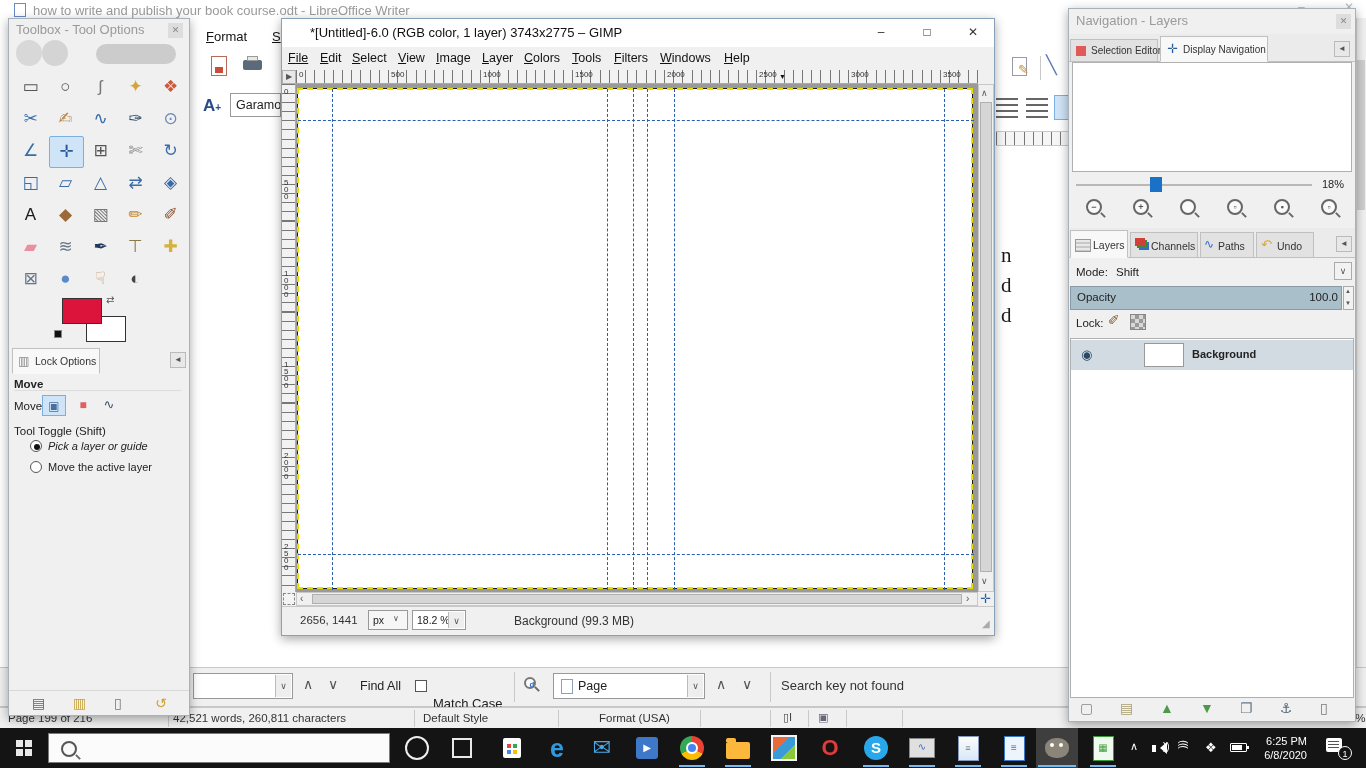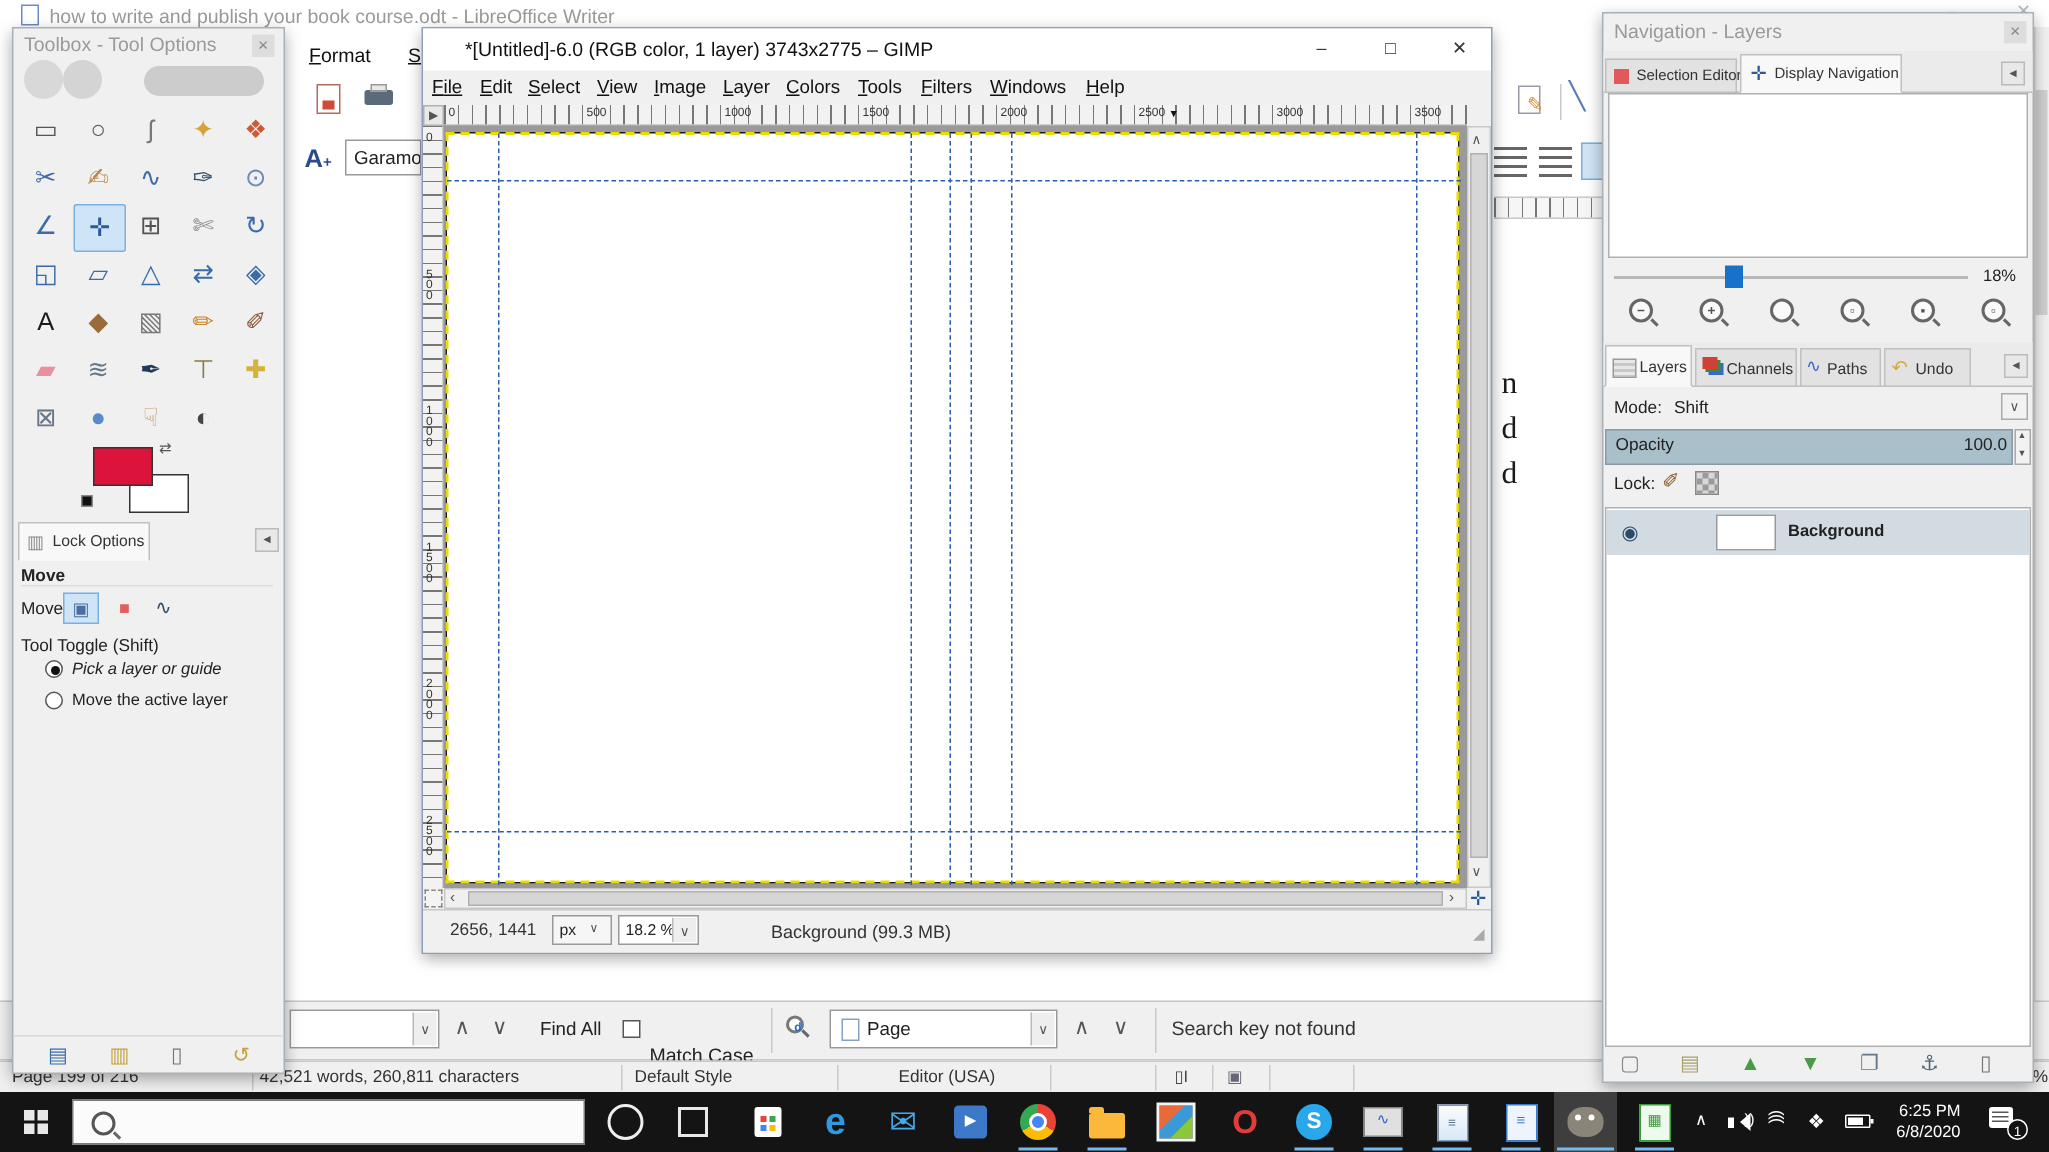--- a/index.html
+++ b/index.html
@@ -107,21 +107,21 @@
 <div class="ab" style="left:716px;top:676px;color:#555;font-size:14px;">∧</div>
 <div class="ab" style="left:742px;top:676px;color:#555;font-size:14px;">∨</div>
 <div class="ab sep" style="left:770px;top:672px;height:30px;"></div>
 <div class="ab" style="left:781px;top:678px;font-size:13px;color:#333;">Search key not found</div>
 
 
 <div class="ab" style="left:0;top:707px;width:1366px;height:22px;background:#f0f0f0;border-top:1px solid #c8c8c8;"></div>
 <div class="ab stxt" style="left:8px;top:712px;">Page 199 of 216</div>
 <div class="ab stxt" style="left:173px;top:712px;">42,521 words, 260,811 characters</div>
 <div class="ab stxt" style="left:423px;top:712px;">Default Style</div>
-<div class="ab stxt" style="left:599px;top:712px;">Editor (USA)</div>
+<div class="ab stxt" style="left:599px;top:712px;">Format (USA)</div>
 <div class="ab" style="left:783px;top:711px;font-size:11px;color:#444;">▯Ι</div>
 <div class="ab" style="left:818px;top:711px;font-size:11px;color:#667;">▣</div>
 <div class="ab stxt" style="left:1336px;top:712px;">100%</div>
 <div id="status-seps">
     <div class="ab sep" style="left: 168px; top: 710px; height: 17px;"></div>
     <div class="ab sep" style="left: 414px; top: 710px; height: 17px;"></div>
     <div class="ab sep" style="left: 558px; top: 710px; height: 17px;"></div>
     <div class="ab sep" style="left: 700px; top: 710px; height: 17px;"></div>
     <div class="ab sep" style="left: 770px; top: 710px; height: 17px;"></div>
     <div class="ab sep" style="left: 808px; top: 710px; height: 17px;"></div>

